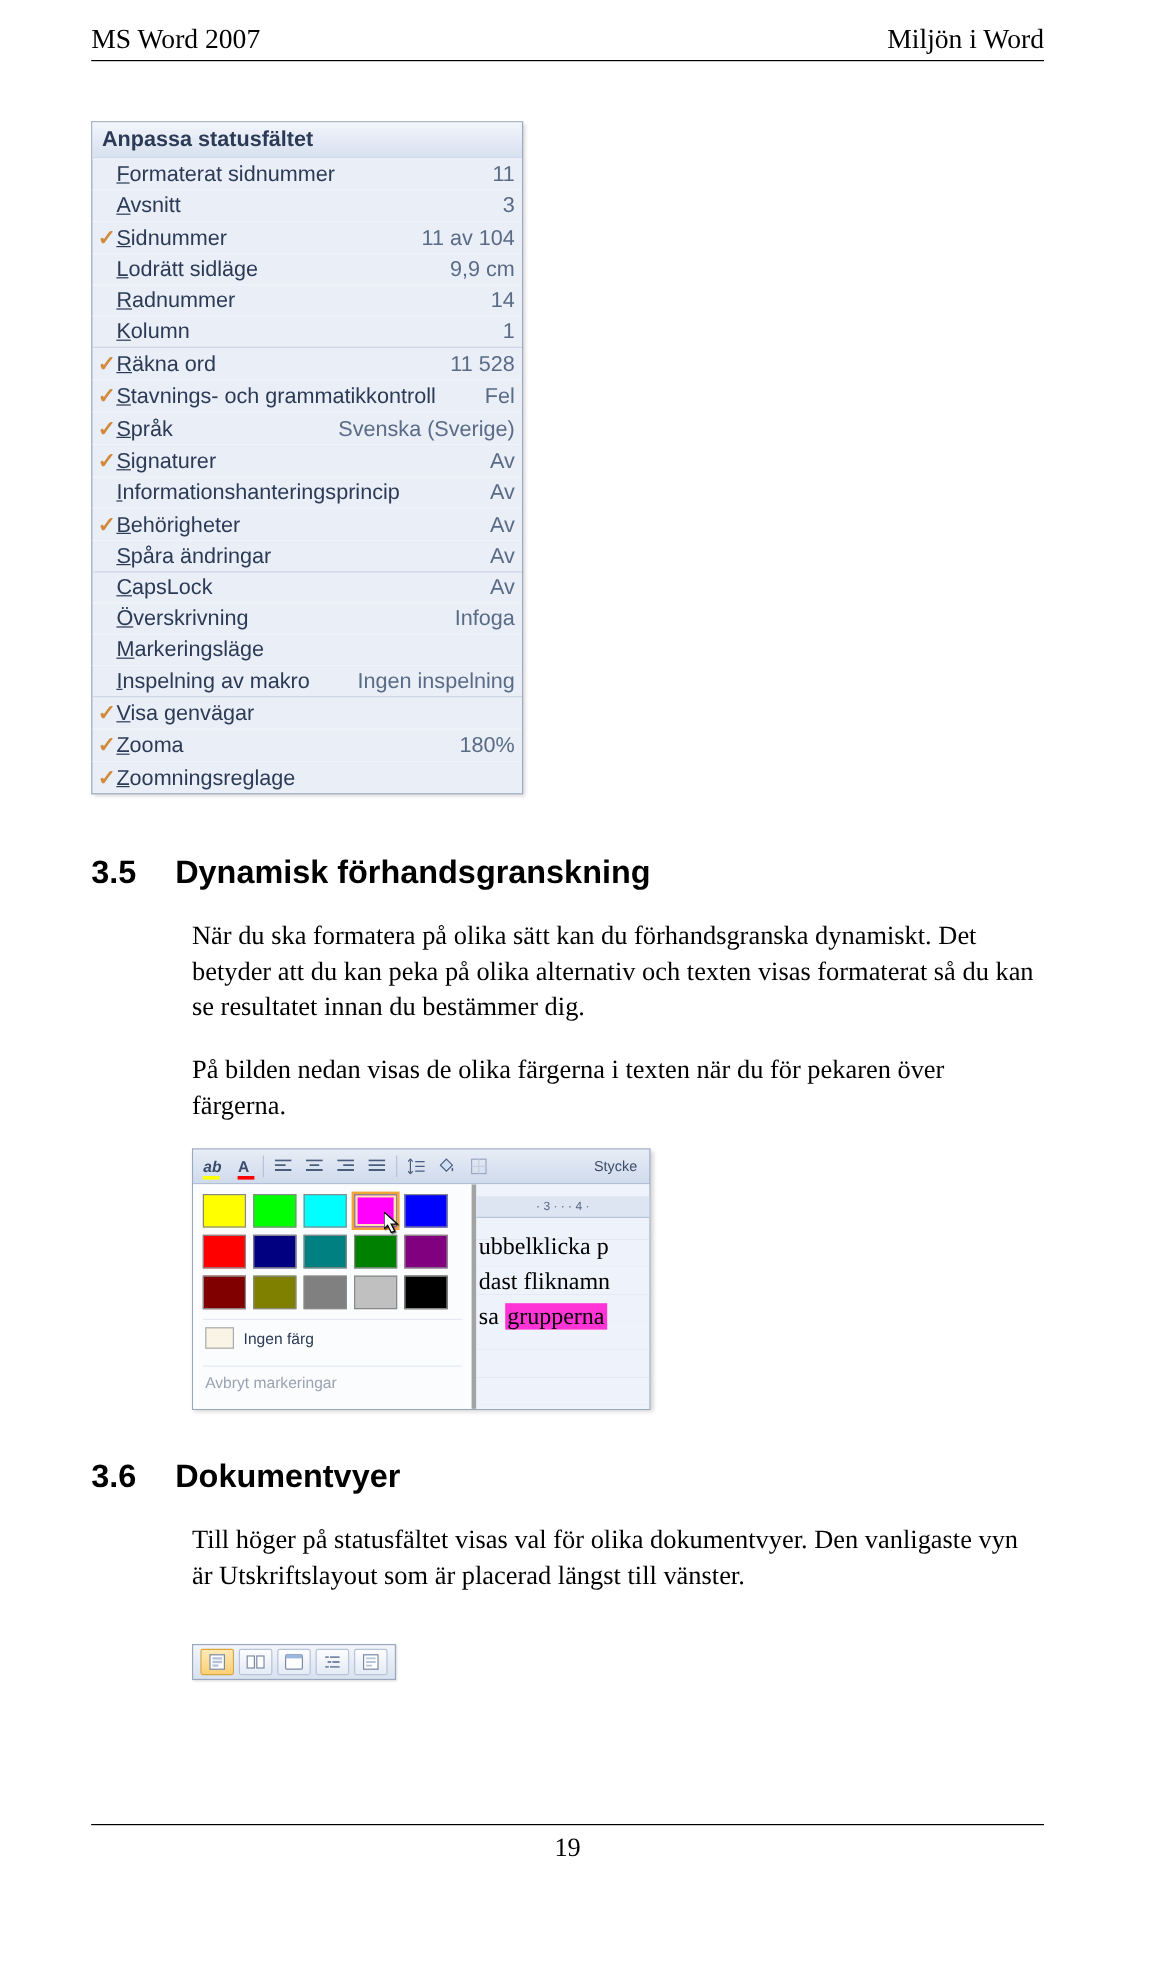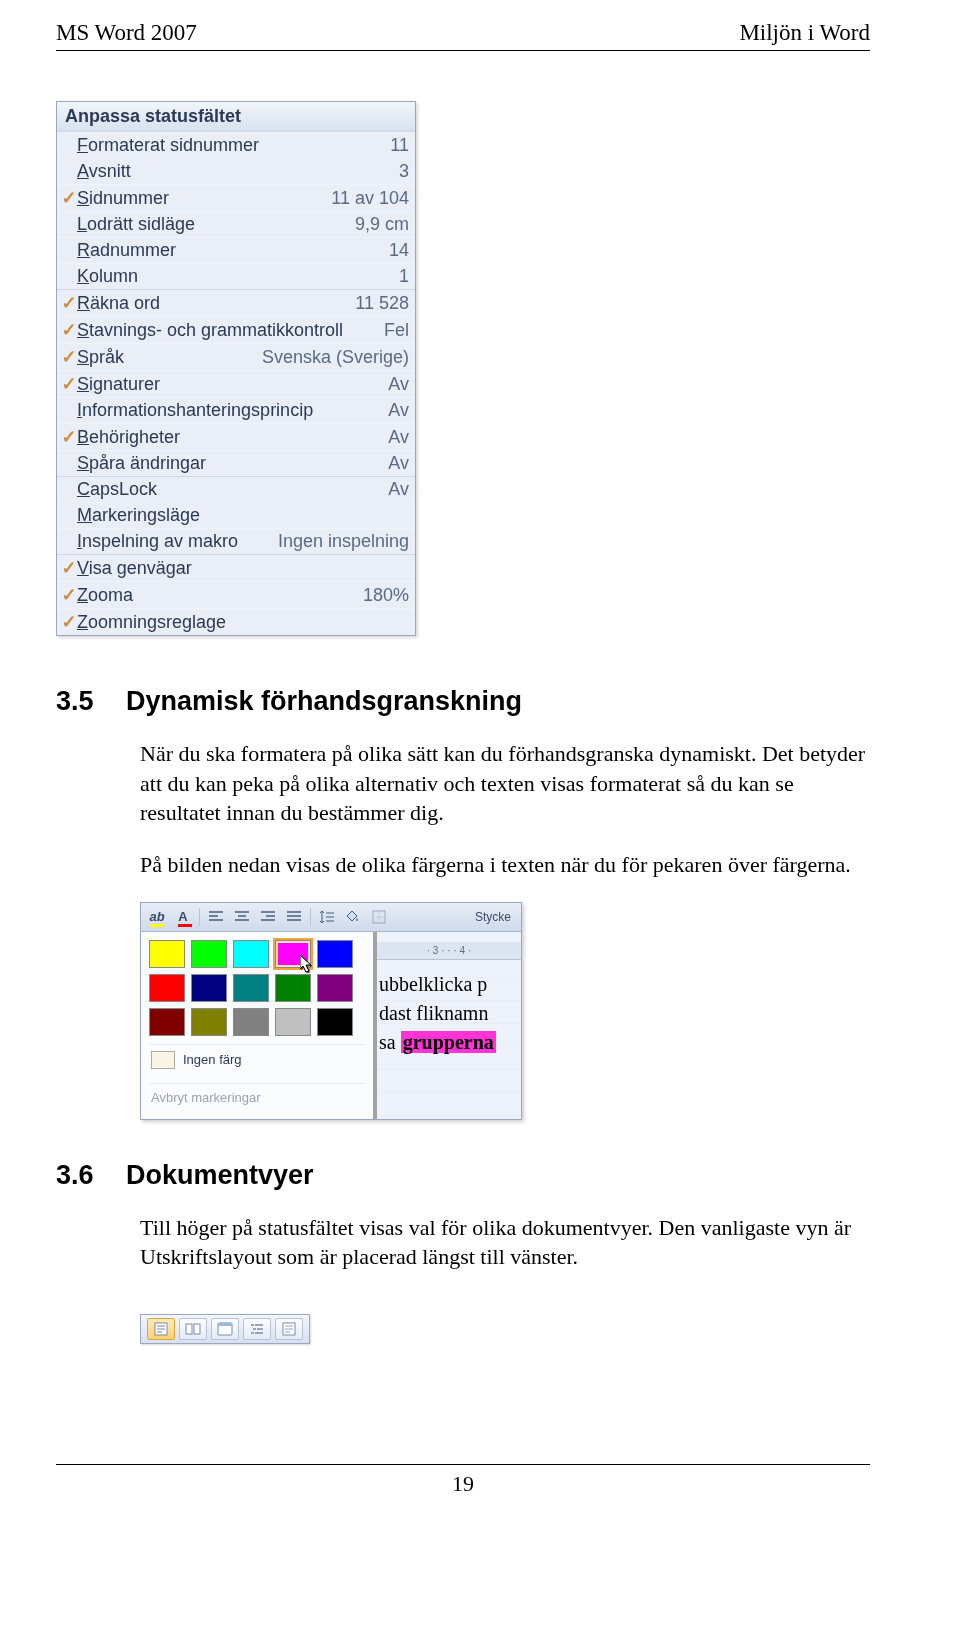--- a/index.html
+++ b/index.html
@@ -4,21 +4,21 @@
 <style>
   * { box-sizing: border-box; margin: 0; padding: 0; }
   body {
     font-family: "Times New Roman", Times, serif;
     background: #fff;
     color: #000;
     width: 960px;
     margin: 0 auto;
   }
   .page {
-    padding: 20px 90px 30px 56px;
+    padding: 20px 90px 30px 76px;
   }
   .header-row {
     display: flex;
     justify-content: space-between;
     font-size: 23px;
     margin-bottom: 4px;
   }
   .header-rule {
     border: none;
     border-top: 1.5px solid #000;
@@ -154,21 +154,21 @@
     display: flex; align-items: center; justify-content: center;
     gap: 10px;
   }
   .doctext {
     font-family: "Times New Roman", serif;
     font-size: 20px;
     padding: 10px 4px 10px 2px;
     line-height: 1.45;
     color: #000;
   }
-  .doctext .hl { background: #ff33d6; color: #000; padding: 0 2px; font-weight: bold;}
+  .doctext .hl { background: #ff33d6; color: #000; padding: 0 2px;}
   
   .viewbar {
     margin-left: 84px;
     margin-top: 20px;
     display: inline-flex;
     border: 1px solid #9aa8bf;
     background: linear-gradient(#f3f6fb,#d8e1f0);
     padding: 3px 6px;
     gap: 4px;
     box-shadow: 1px 1px 2px rgba(0,0,0,0.15);
@@ -273,20 +273,25 @@
         </div>
         <div class="status-row">
           <span class="check"></span>
           <span class="status-label"><u>S</u>påra ändringar</span>
           <span class="status-value">Av</span>
         </div>
         <div class="status-row sep">
           <span class="check"></span>
           <span class="status-label"><u>C</u>apsLock</span>
           <span class="status-value">Av</span>
+        </div>
+        <div class="status-row">
+          <span class="check"></span>
+          <span class="status-label"><u>Ö</u>verskrivning</span>
+          <span class="status-value">Infoga</span>
         </div>
         <div class="status-row">
           <span class="check"></span>
           <span class="status-label"><u>M</u>arkeringsläge</span>
           <span class="status-value"></span>
         </div>
         <div class="status-row">
           <span class="check"></span>
           <span class="status-label"><u>I</u>nspelning av makro</span>
           <span class="status-value">Ingen inspelning</span>

